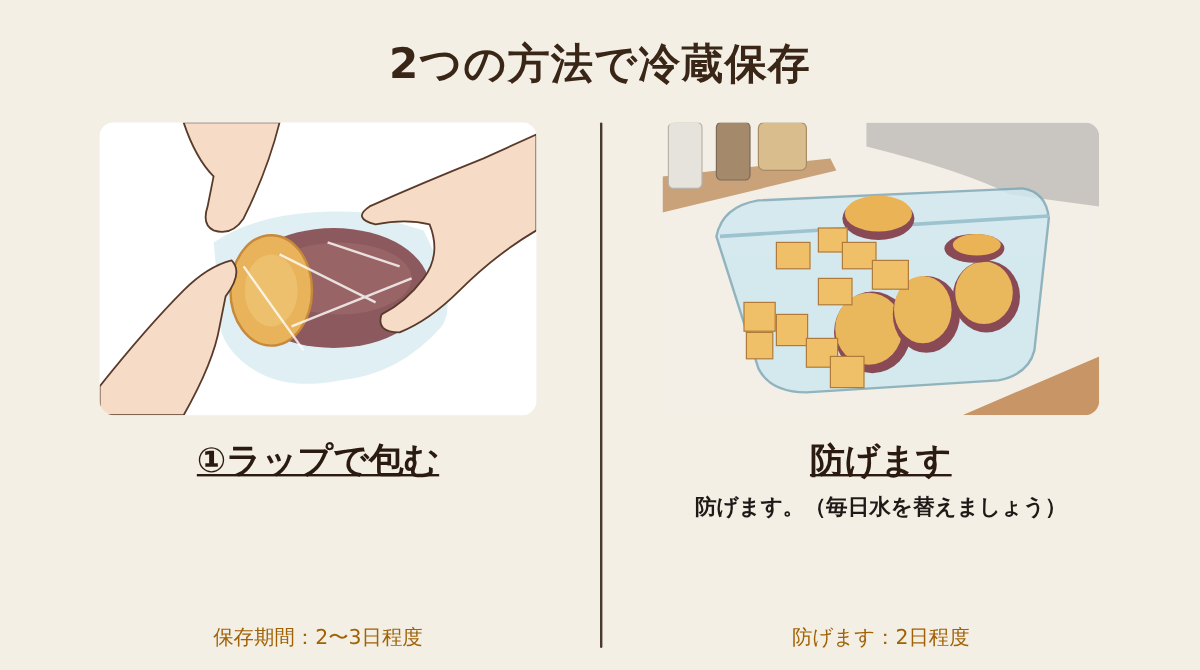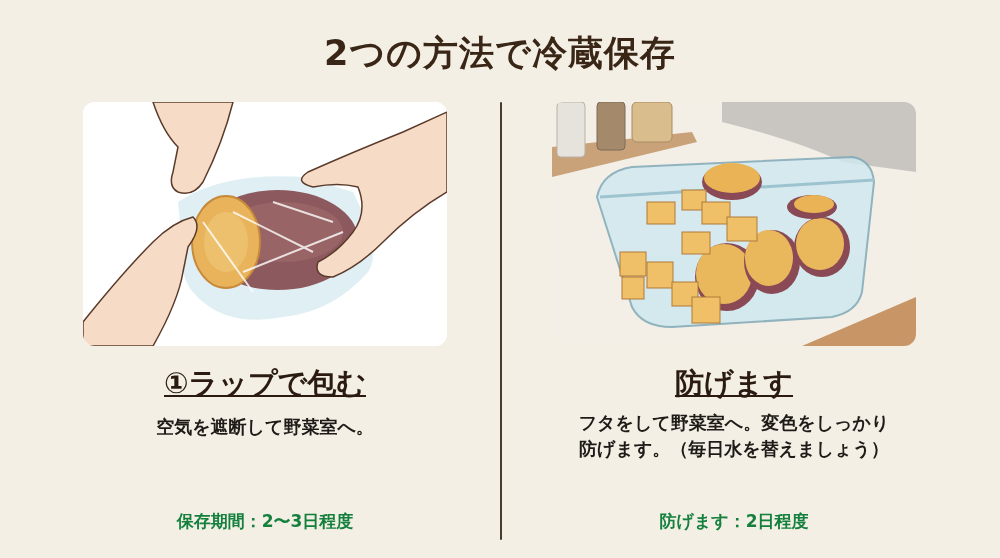--- a/index.html
+++ b/index.html
@@ -34,21 +34,21 @@
       text-align: center; font-size: 29px; font-weight: bold; color: #2a1a10; text-decoration: underline;
     }
     .desc {
       position: absolute; top: 312px; left: 0; width: 440px;
       text-align: center; font-size: 18px; font-weight: bold; line-height: 26px; color: #1e1a17;
     }
     .desc div { white-space: nowrap; }
     .panel.right .desc { top: 308px; }
     .period {
       position: absolute; left: 0; width: 440px; text-align: center;
-      font-size: 17px; font-weight: bold; color: #15803d;
+      font-size: 17px; font-weight: normal; color: #a16207; margin-top: 10px;
     }
     .panel.left .period { top: 408px; }
     .panel.right .period { top: 408px; }
   </style>
 </head>
 <body>
 
 <div class="title">2つの方法で冷蔵保存</div>
 
 <div class="divider"></div>
@@ -75,21 +75,20 @@
 
       <path d="M70 0 L150 0 Q140 40 120 80 Q110 95 95 90 Q85 85 90 70 L95 45 Q80 30 70 0 Z" fill="#f6dcc6" stroke="#5a3b2b" stroke-width="1.5"></path>
 
       <path d="M0 220 Q40 170 70 140 Q90 120 110 115 Q120 125 105 145 L100 170 Q95 200 70 244 L0 244 Z" fill="#f6dcc6" stroke="#5a3b2b" stroke-width="1.5"></path>
 
       <path d="M364 10 L364 90 Q330 110 300 140 Q275 165 250 175 Q230 175 235 160 Q255 150 270 130 Q285 110 275 85 Q255 80 230 85 Q210 80 225 70 Q270 50 320 30 Z" fill="#f6dcc6" stroke="#5a3b2b" stroke-width="1.5"></path>
     </svg>
   </div>
   <div class="heading">①ラップで包む</div>
   <div class="desc">
-    <div>空気を遮断して野菜室へ。</div>
   </div>
   <div class="period">保存期間：2〜3日程度</div>
 </div>
 
 <div class="panel right">
   <div class="illus">
     <svg viewBox="0 0 364 244">
       <rect width="364" height="244" fill="#f4efe6"></rect>
 
       <path d="M170 0 L364 0 L364 70 L290 60 Q250 40 170 20 Z" fill="#c9c6c2"></path>
@@ -126,17 +125,16 @@
         <rect x="68" y="150" width="26" height="24"></rect>
         <rect x="95" y="160" width="26" height="26"></rect>
         <rect x="120" y="180" width="26" height="24"></rect>
         <rect x="140" y="195" width="28" height="26"></rect>
         <rect x="70" y="175" width="22" height="22"></rect>
       </g>
     </svg>
   </div>
   <div class="heading">防げます</div>
   <div class="desc">
-    <div>フタをして野菜室へ。変色をしっかり</div>
     <div>防げます。（毎日水を替えましょう）</div>
   </div>
   <div class="period">防げます：2日程度</div>
 </div>
 
 </body></html>

